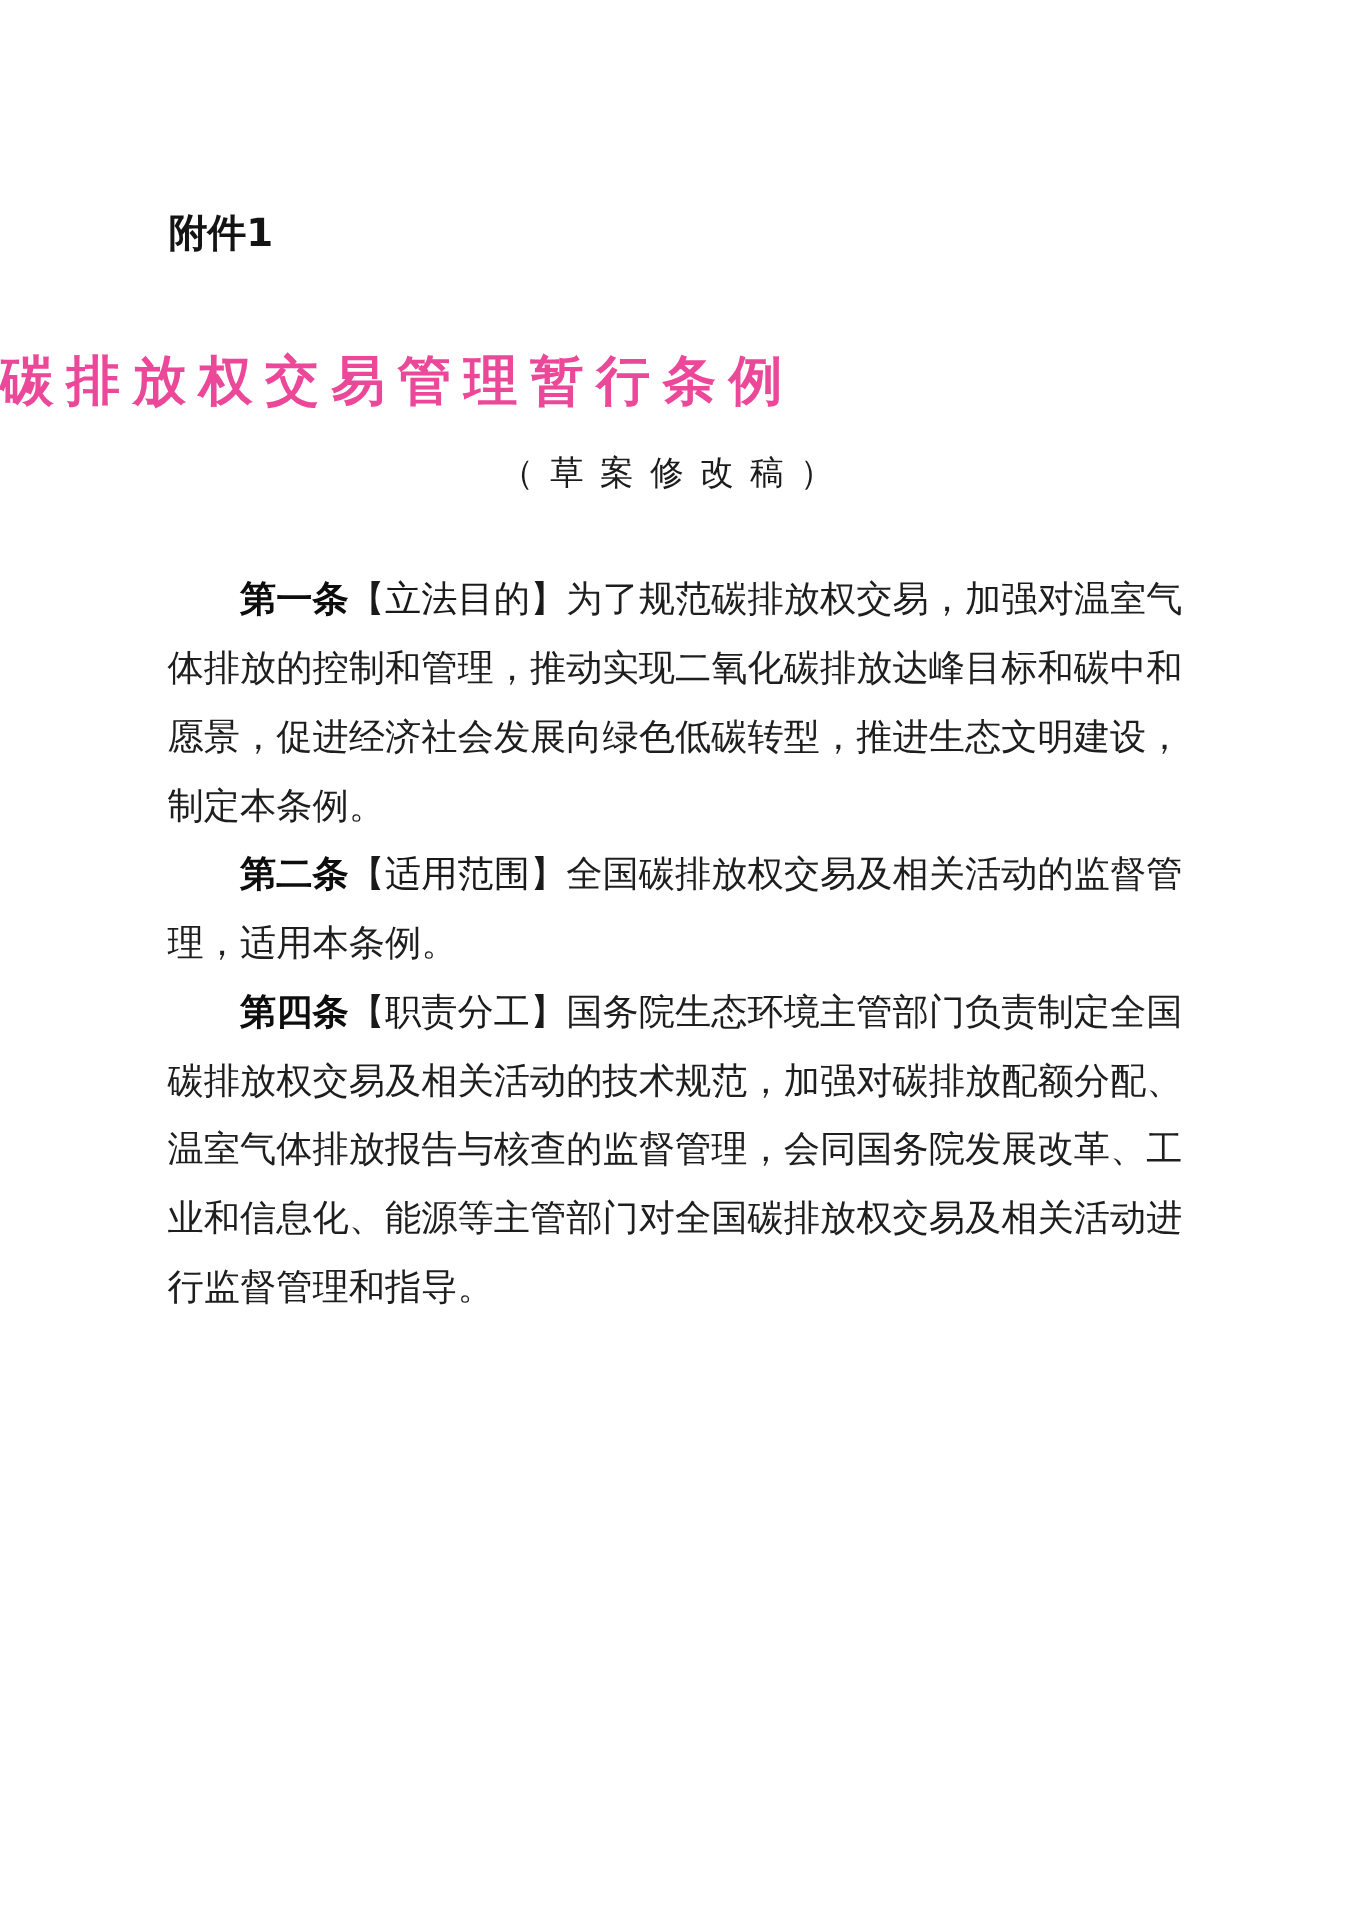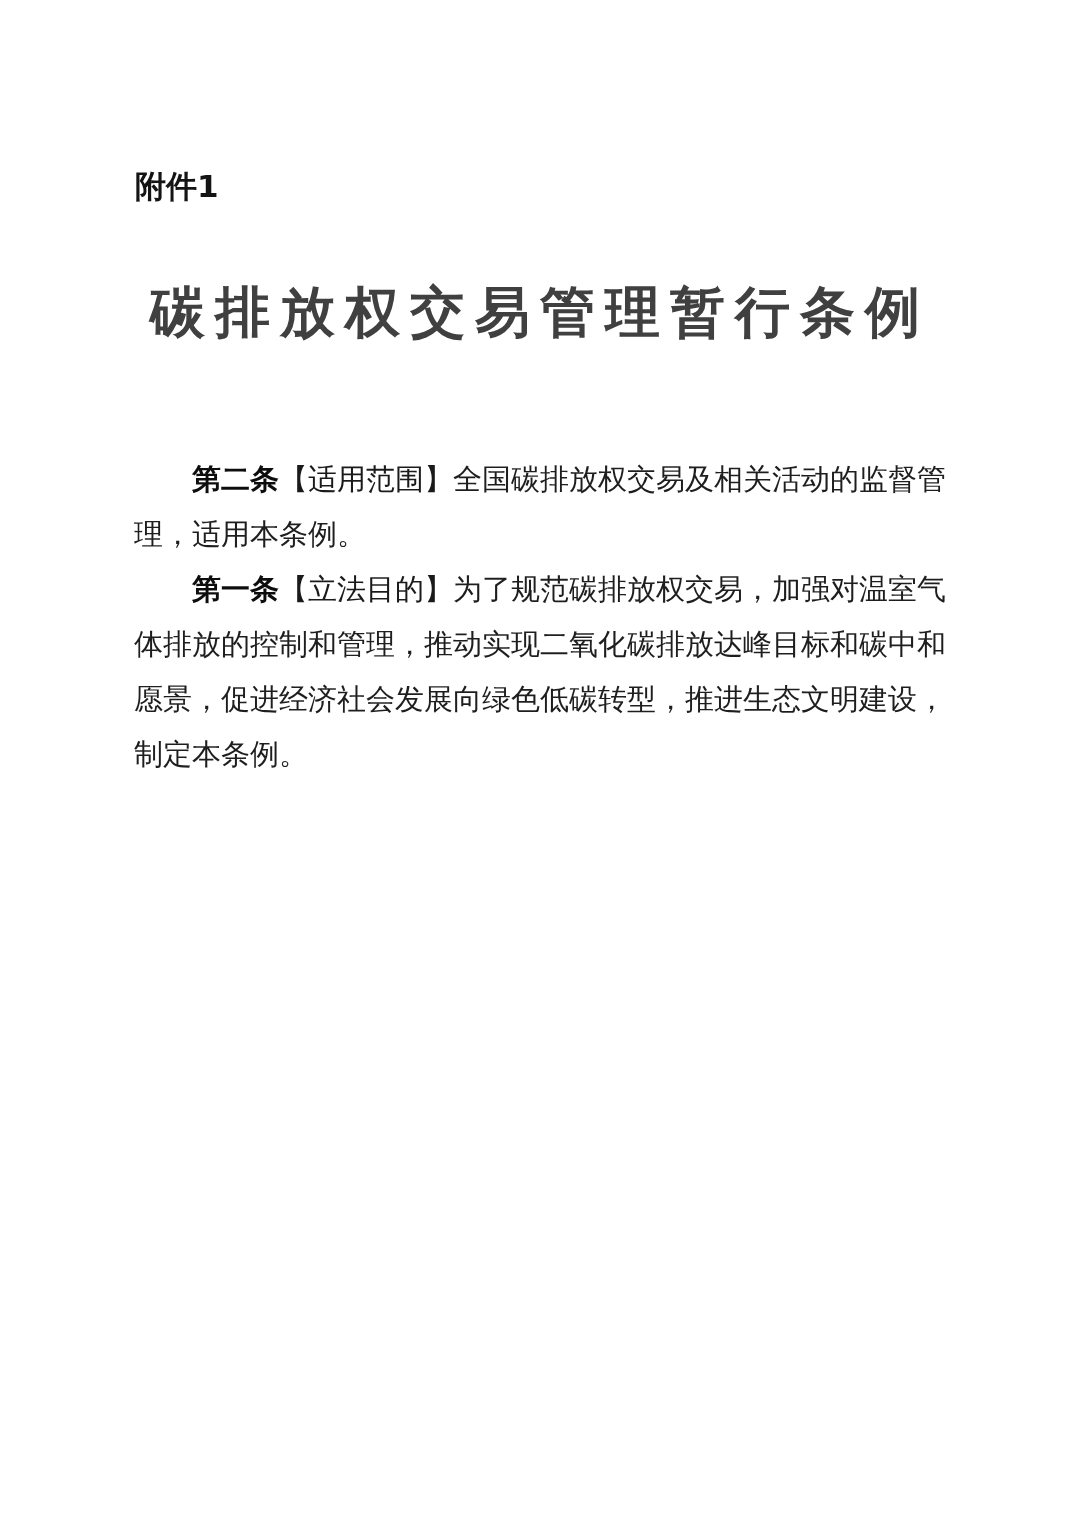--- a/index.html
+++ b/index.html
@@ -24,26 +24,26 @@
     font-weight: bold;
     font-size: 31px;
     color: #141414;
   }
   .doc-title {
     position: absolute;
     left: 0;
     right: 0;
     top: 276px;
     margin: 0;
-    text-align: center;
+    text-align: left;
     font-family: "DejaVu Sans", sans-serif;
     font-weight: bold;
-    font-size: 55px;
+    font-size: 43px;
     letter-spacing: 10px;
-    color: #404040;
+    color: #ec4899;
     white-space: nowrap;
   }
   .doc-subtitle {
     position: absolute;
     left: 0;
     right: 0;
     top: 360px;
     text-align: center;
     font-size: 27px;
     letter-spacing: 13px;
@@ -84,27 +84,29 @@
 </style>
 </head>
 <body>
 
 <div class="page">
 
   <div class="attachment">附件1</div>
 
   <h1 class="doc-title">碳排放权交易管理暂行条例</h1>
 
+  <div class="doc-subtitle">（草案修改稿）</div>
 
   <div class="doc-body">
 
+    <p class="para"><span class="art-no">第一条</span><span class="art-tag">【立法目的】</span><span class="art-text">为了规范碳排放权交易，加强对温室气体排放的控制和管理，推动实现二氧化碳排放达峰目标和碳中和愿景，促进经济社会发展向绿色低碳转型，推进生态文明建设，制定本条例。</span></p>
+
     <p class="para"><span class="art-no">第二条</span><span class="art-tag">【适用范围】</span><span class="art-text">全国碳排放权交易及相关活动的监督管理，适用本条例。</span></p>
 
-    <p class="para"><span class="art-no">第一条</span><span class="art-tag">【立法目的】</span><span class="art-text">为了规范碳排放权交易，加强对温室气体排放的控制和管理，推动实现二氧化碳排放达峰目标和碳中和愿景，促进经济社会发展向绿色低碳转型，推进生态文明建设，制定本条例。</span></p>
 
-
+    <p class="para"><span class="art-no">第四条</span><span class="art-tag">【职责分工】</span><span class="art-text">国务院生态环境主管部门负责制定全国碳排放权交易及相关活动的技术规范，加强对碳排放配额分配、温室气体排放报告与核查的监督管理，会同国务院发展改革、工业和信息化、能源等主管部门对全国碳排放权交易及相关活动进行监督管理和指导。</span></p>
 
 
   </div>
 
   <div class="footer-pageno">— 1 —</div>
 
 </div>
 
 </body></html>

